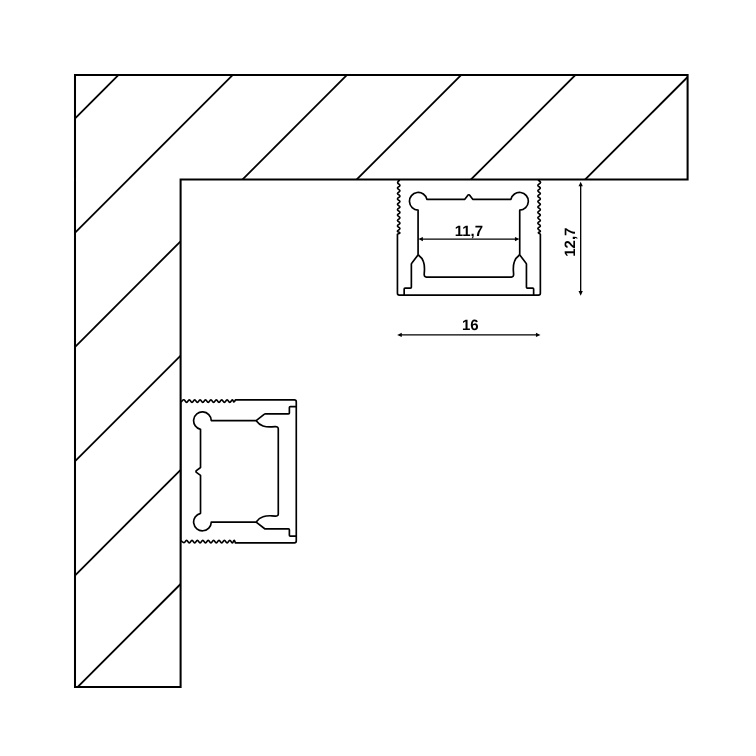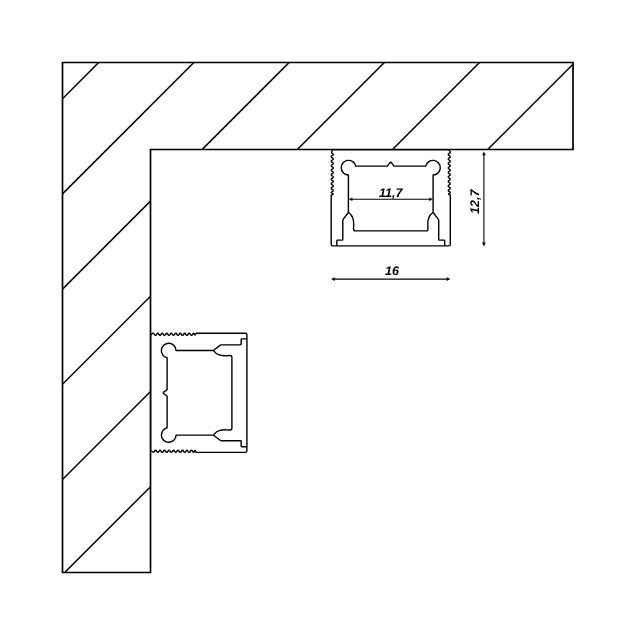--- a/index.html
+++ b/index.html
@@ -1,16 +1,16 @@
 <!DOCTYPE html>
 <html><head>
 <meta charset="utf-8">
 <style>
   html,body{margin:0;padding:0;background:#fff;}
-  .wrap{width:630px;height:630px;position:relative;background:#fff;overflow:hidden;font-style:italic;}
+  .wrap{width:630px;height:630px;position:relative;background:#fff;overflow:hidden;}
   svg{display:block;}
   text{font-family:"Liberation Sans",sans-serif;font-weight:bold;fill:#000;text-rendering:geometricPrecision;}
 </style>
 </head>
 <body>
 <div class="wrap">
 <svg width="630" height="630" viewBox="0 0 630 630" xmlns="http://www.w3.org/2000/svg">
   <defs>
     <clipPath id="lclip">
       <path d="M62.5,62.5 H573 V149.5 H150.5 V572.5 H62.5 Z"></path>

